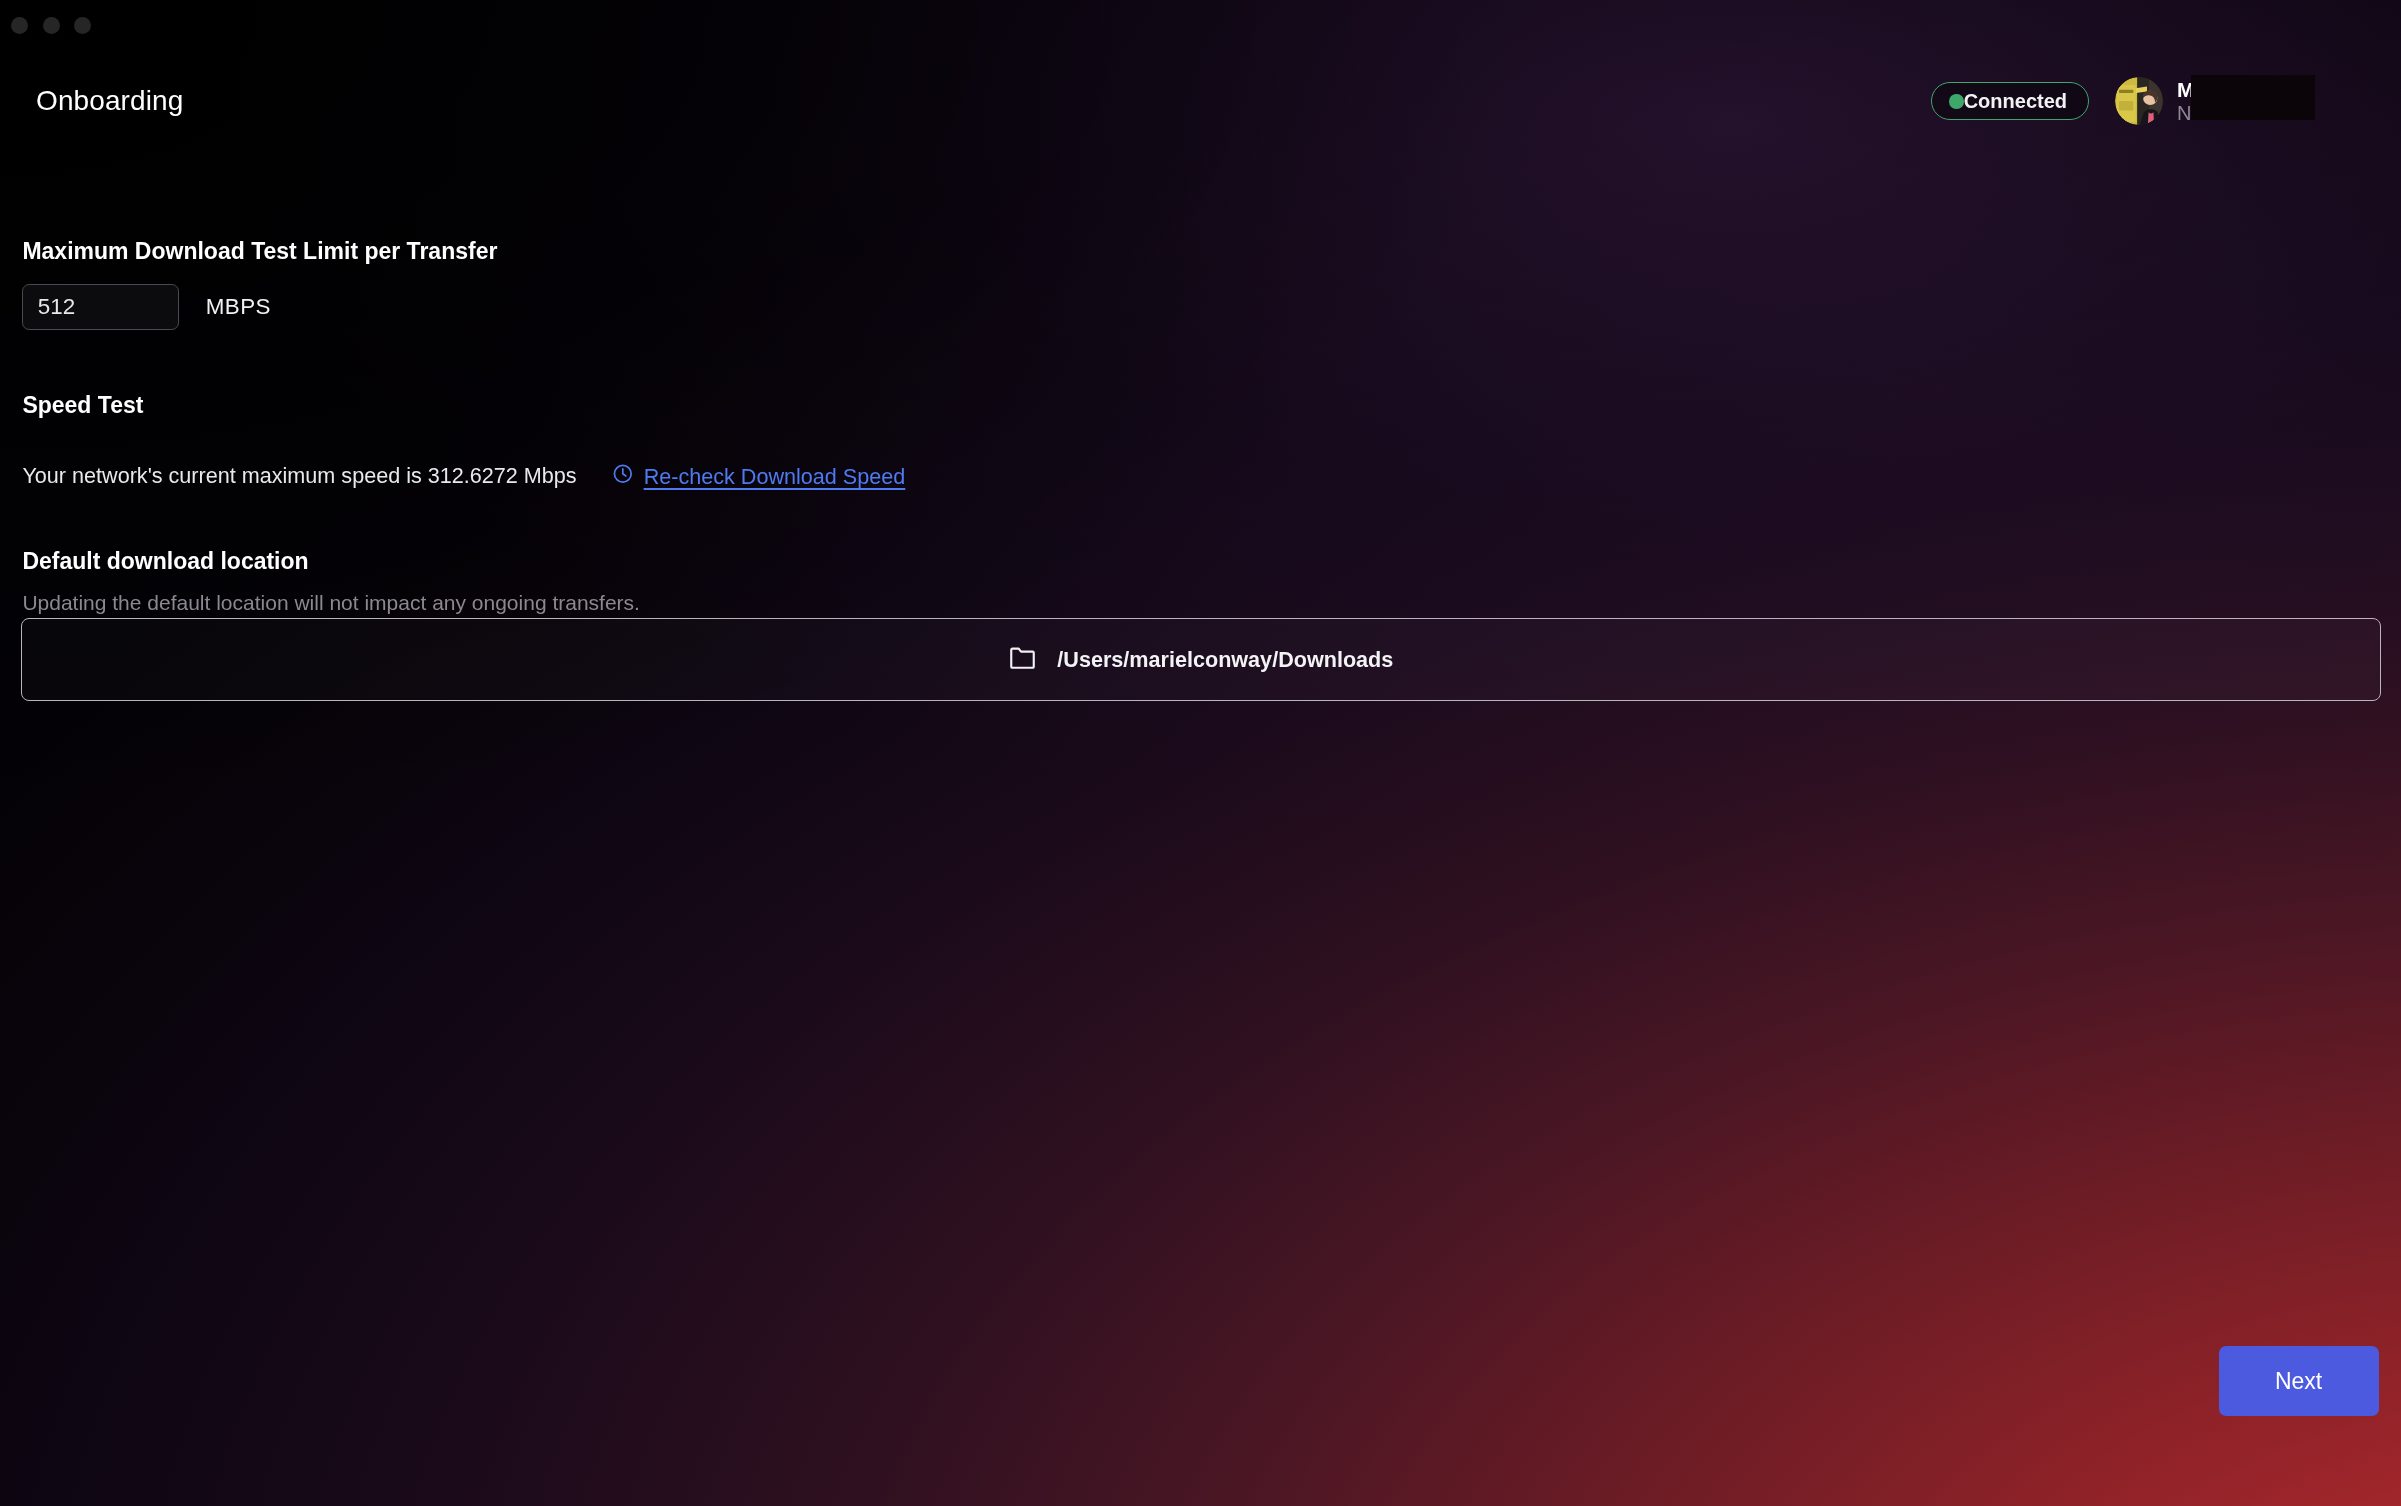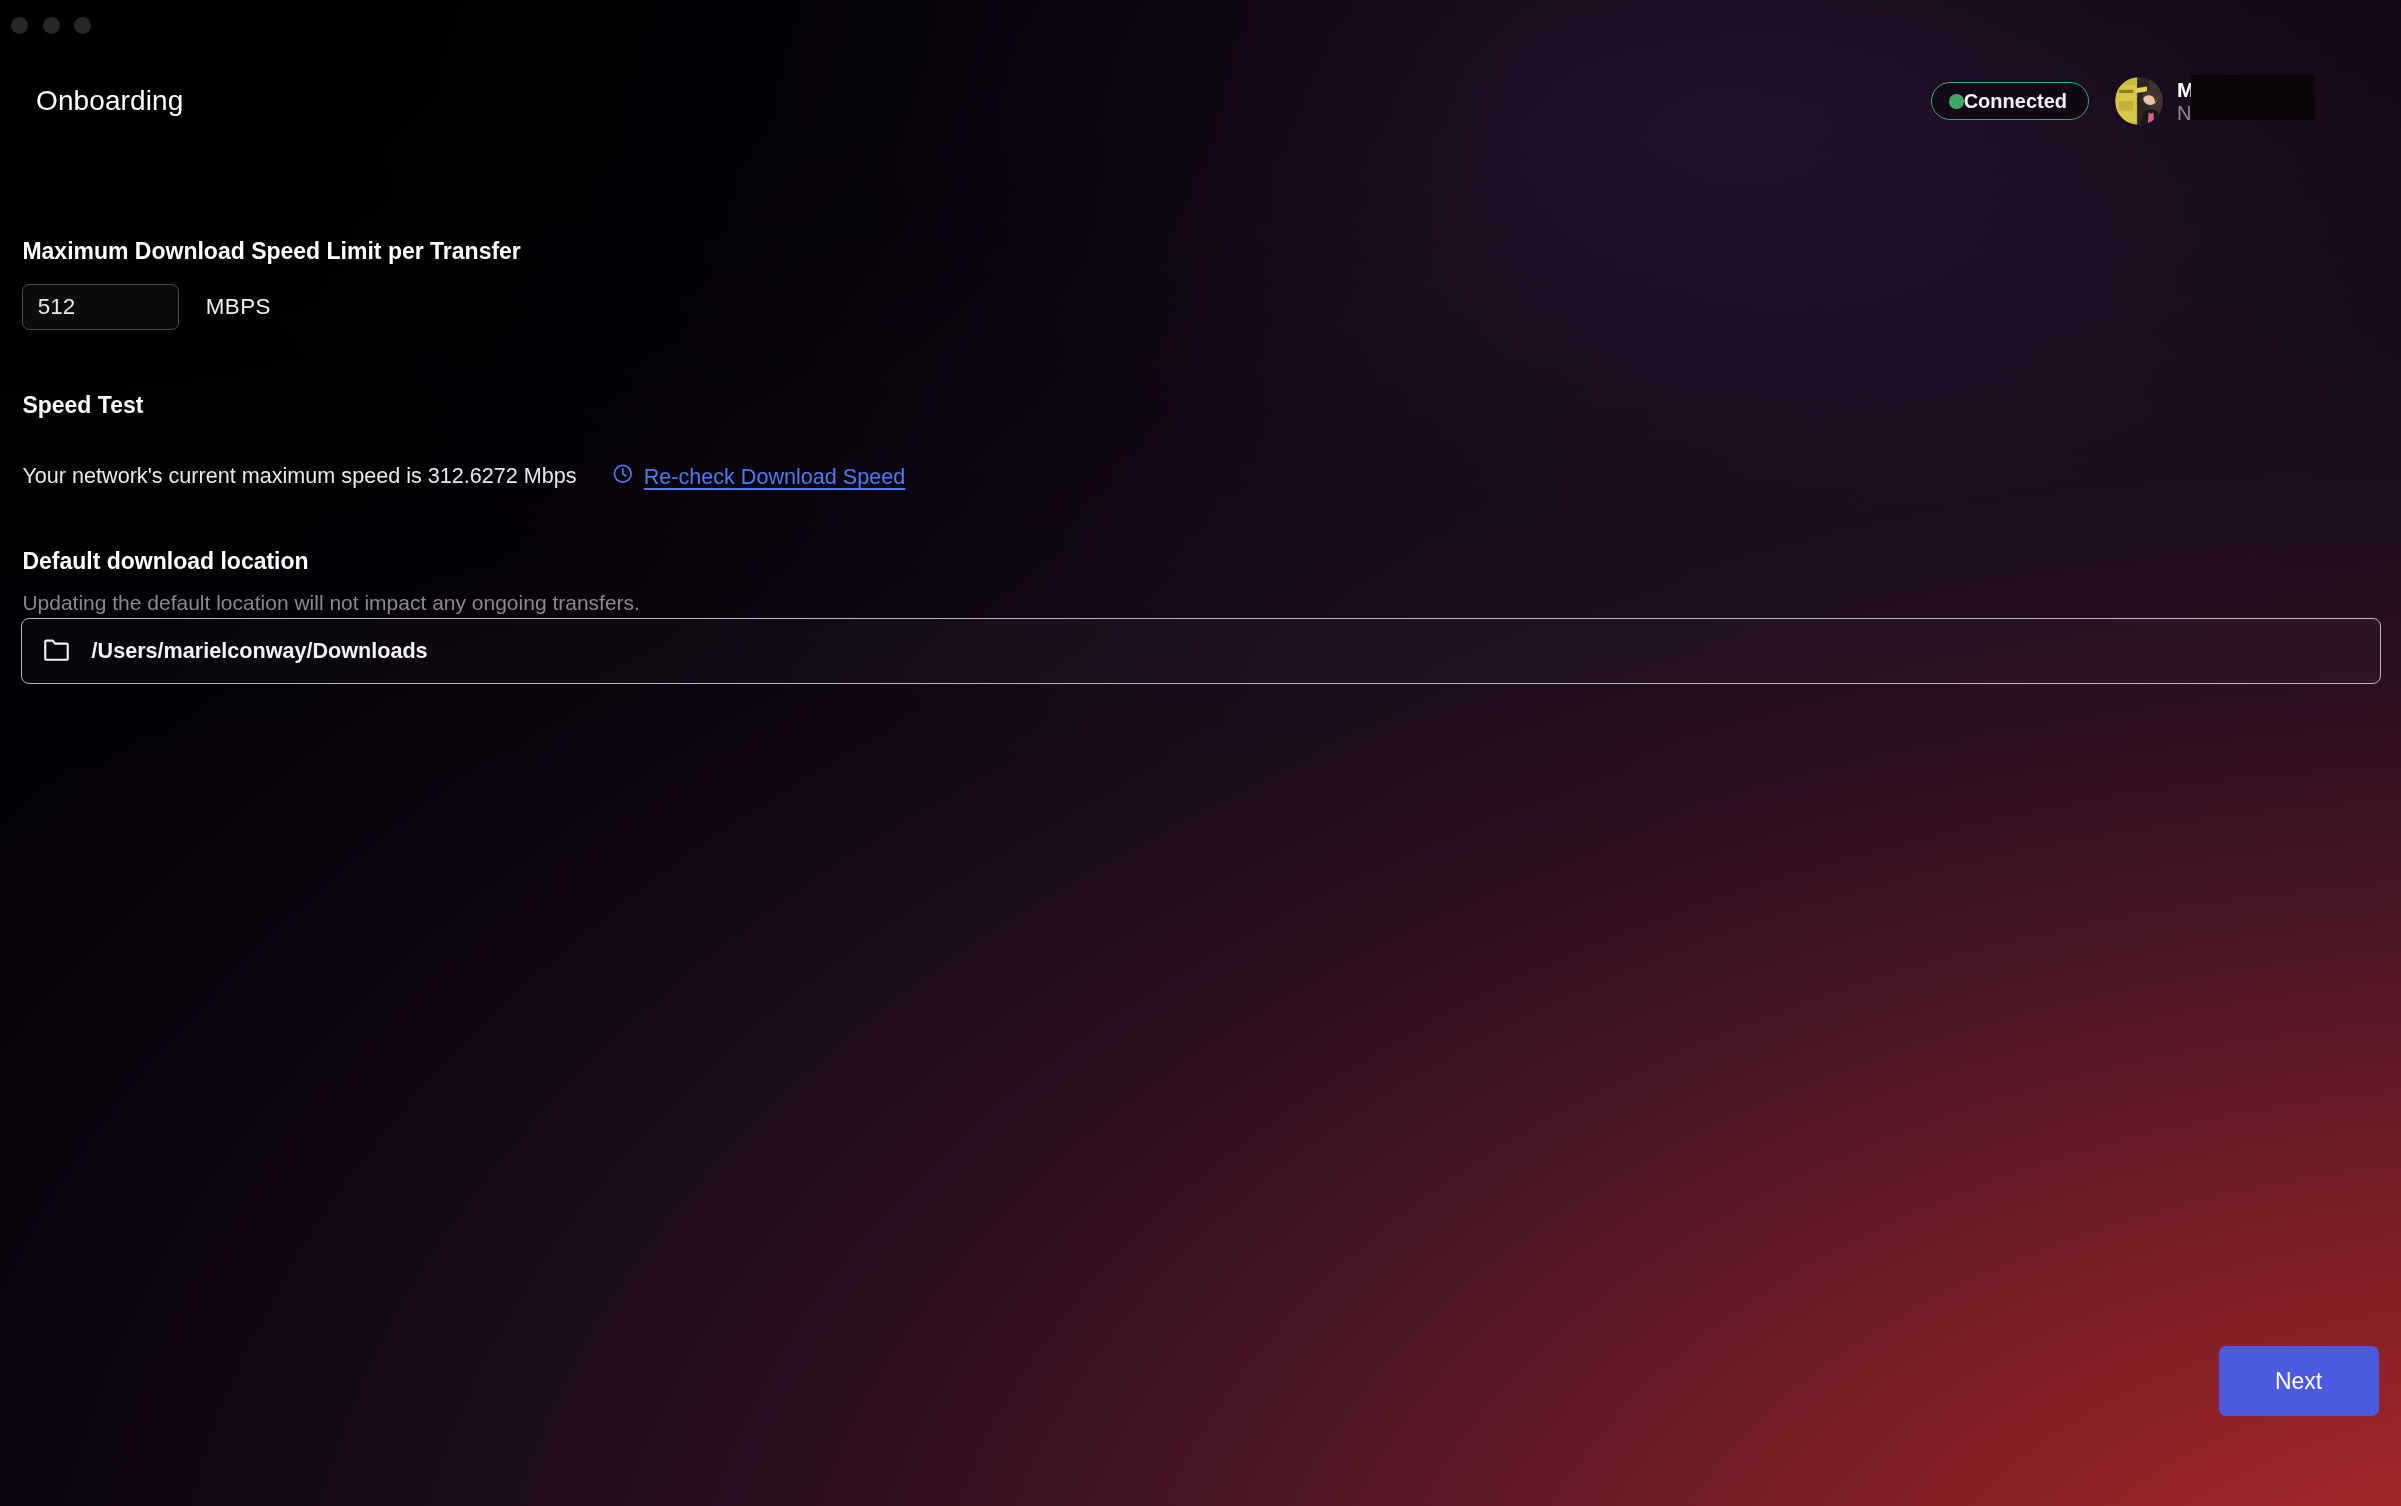--- a/index.html
+++ b/index.html
@@ -268,29 +268,30 @@
     color: #8b8890;
     line-height: 1;
     white-space: nowrap;
   }
 
   .location-field {
     position: absolute;
     left: 21px;
     top: 618px;
     width: 2360px;
-    height: 66px;
+    height: 83px;
     border: 0.8px solid #b9b4bd;
     border-radius: 8px;
     background: rgba(255, 255, 255, 0.022);
     display: flex;
     align-items: center;
     gap: 21.6px;
     padding: 5px 21px;
     cursor: pointer;
+    justify-content: center;
   }
   .folder-icon { display: block; flex: none; }
   .location-path {
     font-size: 21.6px;
     font-weight: bold;
     color: #f3f3f5;
     line-height: 1;
     white-space: nowrap;
   }
 
@@ -367,21 +368,21 @@
           <span class="user-org">Netflix</span>
         </div>
         <div class="redaction-box"></div>
       </div>
 
     </div>
   </div>
 
   <div class="content">
 
-    <div class="section-heading" id="heading-speed-limit">Maximum Download Speed Limit per Transfer</div>
+    <div class="section-heading" id="heading-speed-limit">Maximum Download Test Limit per Transfer</div>
 
     <div class="speed-input-row">
       <input class="speed-input" type="text" value="512" style="">
       <span class="speed-unit">MBPS</span>
     </div>
 
     <div class="section-heading" id="heading-speed-test">Speed Test</div>
 
     <div class="speed-result-row">
       <span class="speed-result-text">Your network's current maximum speed is 312.6272 Mbps</span>

